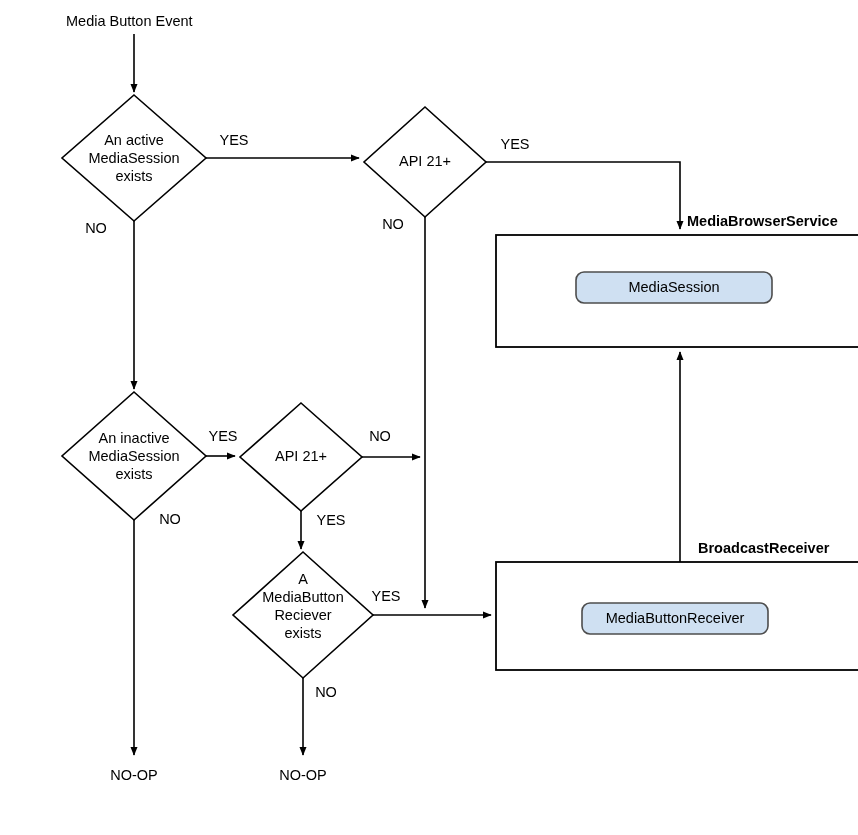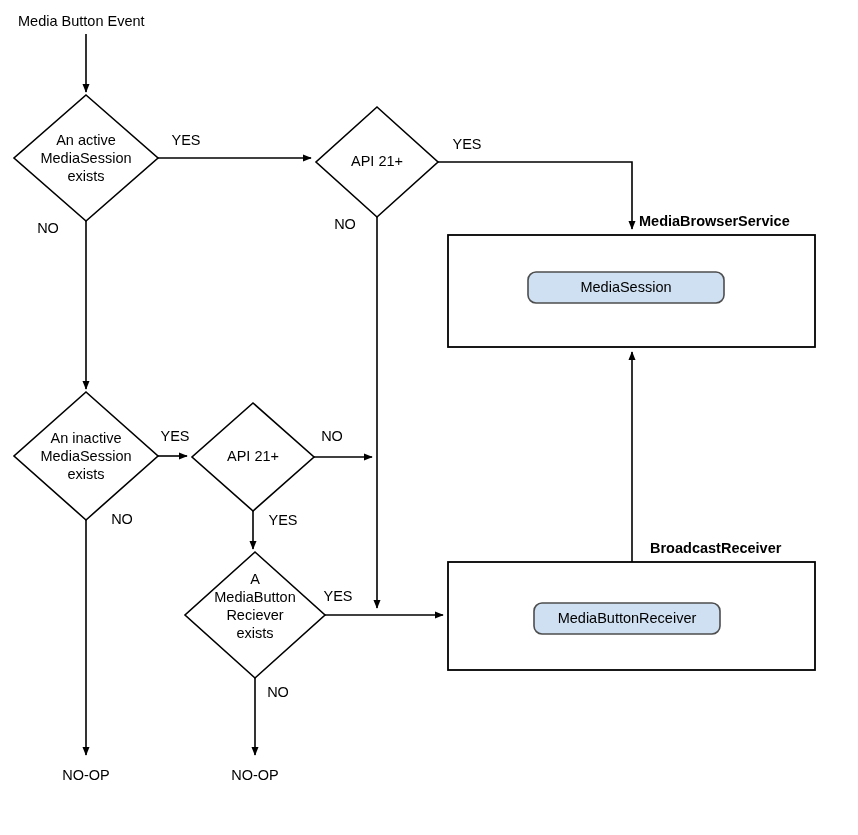--- a/index.html
+++ b/index.html
@@ -10,20 +10,21 @@
   body {
     width: 858px;
     height: 835px;
     font-family: "Liberation Sans", sans-serif;
     overflow: hidden;
   }
   #diagram-root {
     position: relative;
     width: 761px;
     height: 835px;
+    padding-left: 48px;
   }
   svg#flowchart {
     display: block;
     width: 858px;
     height: 835px;
   }
   .shape-stroke {
     fill: none;
     stroke: #000000;
     stroke-width: 1.6;

